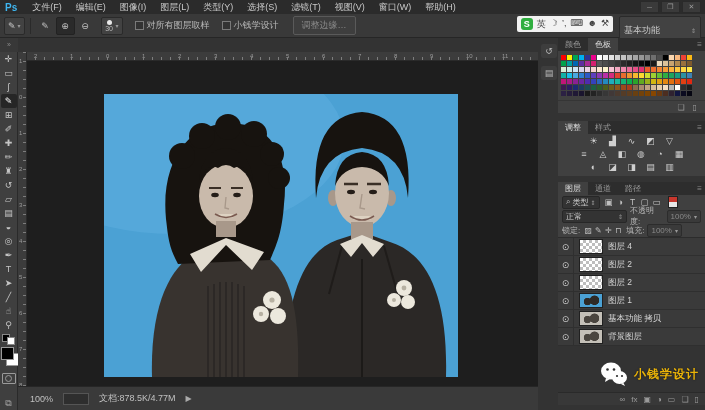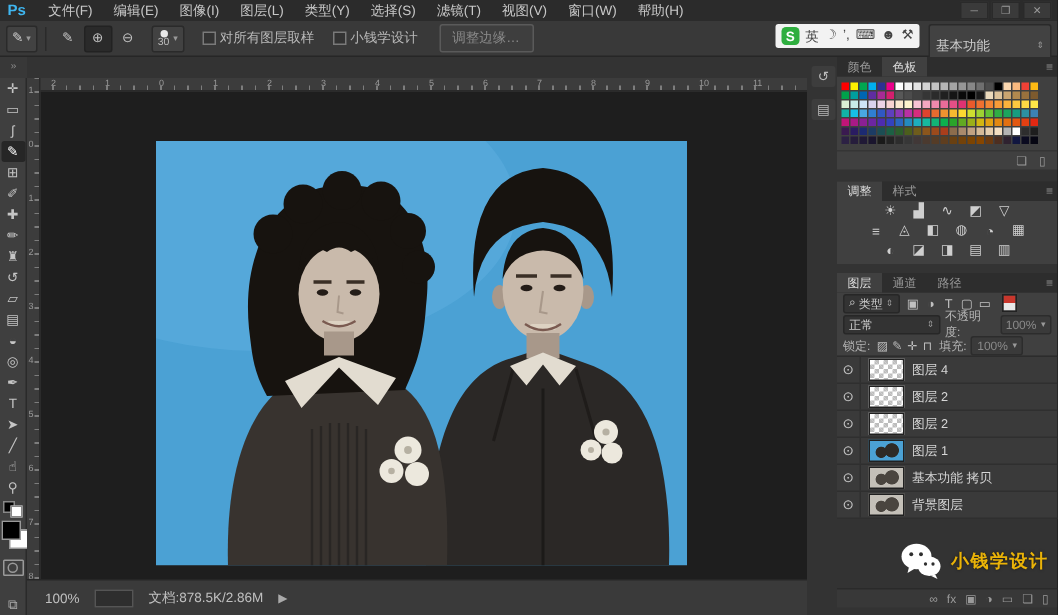--- a/index.html
+++ b/index.html
@@ -670,17 +670,17 @@
         <circle cx="22" cy="16" r="1.1" fill="#2e2e2e"></circle>
         <path d="M23.5 23 L25 26 L20.5 23.8 Z" fill="#fff"></path>
       </svg>
       <span class="wm-text">小钱学设计</span>
     </div>
   </div>
 
   <div class="statusbar">
     <span>100%</span>
     <span class="status-field"></span>
-    <span>文档:878.5K/2.86M</span>
+    <span>文档:878.5K/4.77M</span>
     <span class="status-arrow">▶</span>
   </div>
 
 </div>
 
 </body></html>

